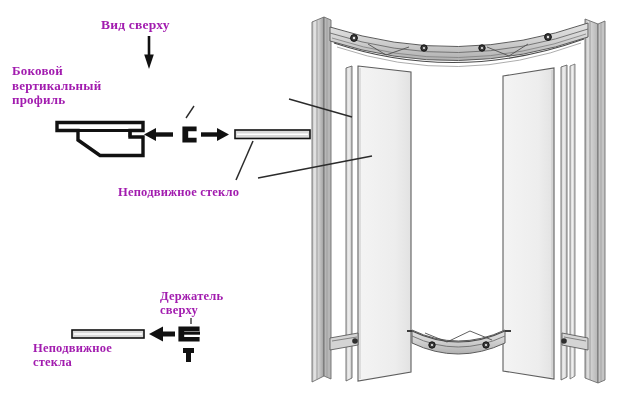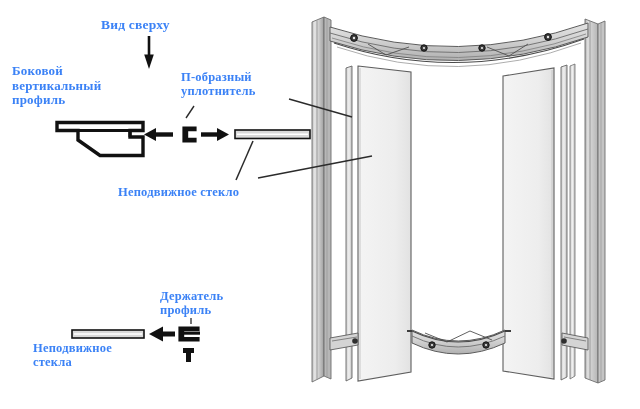--- a/index.html
+++ b/index.html
@@ -7,21 +7,21 @@
     width:640px;height:409px;overflow:hidden;position:relative;
     font-family:"Liberation Serif", serif;
     background:#ffffff;
   }
   #stage{position:absolute;left:0;top:0;width:640px;height:409px;}
   #stage svg{display:block;position:absolute;left:0;top:0;}
   .lbl{
     position:absolute;
     font-family:"Liberation Serif", serif;
     font-weight:bold;
-    color:#3b82f6;
+    color:#a21caf;
     line-height:1.12;
     white-space:pre-line;
     letter-spacing:0.2px;
   }
   .lbl-vid{left:101px;top:17px;font-size:13.5px;}
   .lbl-side{left:12px;top:64px;font-size:13px;}
   .lbl-seal{left:181px;top:70px;font-size:12.5px;}
   .lbl-fixed-top{left:118px;top:185px;font-size:12.5px;}
   .lbl-holder{left:160px;top:289px;font-size:12.5px;}
   .lbl-fixed-bot{left:33px;top:341px;font-size:12.5px;}
@@ -215,21 +215,19 @@
 
       <line x1="289" y1="99" x2="352" y2="117" stroke="#2b2b2b" stroke-width="1.4"></line>
       <line x1="258" y1="178" x2="372" y2="156" stroke="#2b2b2b" stroke-width="1.4"></line>
     </g>
   </svg>
 
   <div class="lbl lbl-vid">Вид сверху</div>
   <div class="lbl lbl-side">Боковой
 вертикальный
 профиль</div>
-  <div class="lbl lbl-seal">П-образный
-уплотнитель</div>
   <div class="lbl lbl-fixed-top">Неподвижное стекло</div>
   <div class="lbl lbl-holder">Держатель
-профиль</div>
+сверху</div>
   <div class="lbl lbl-fixed-bot">Неподвижное
 стекла</div>
 
 </div>
 
 </body></html>

